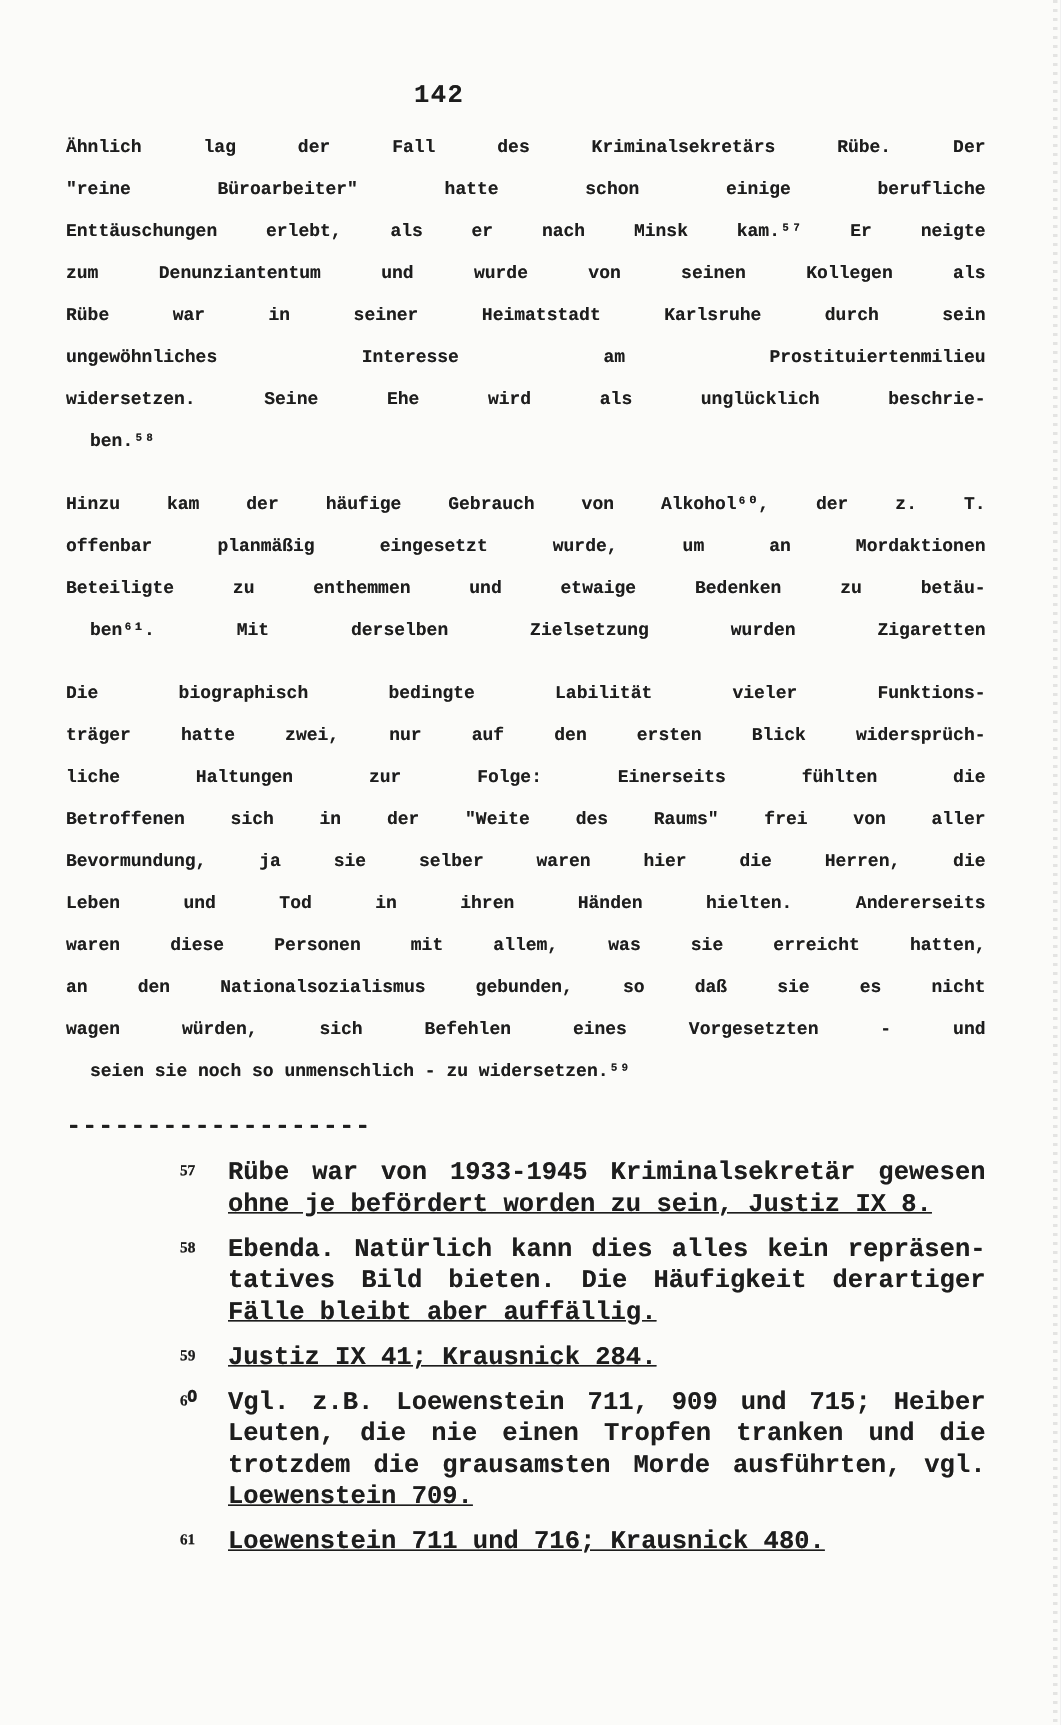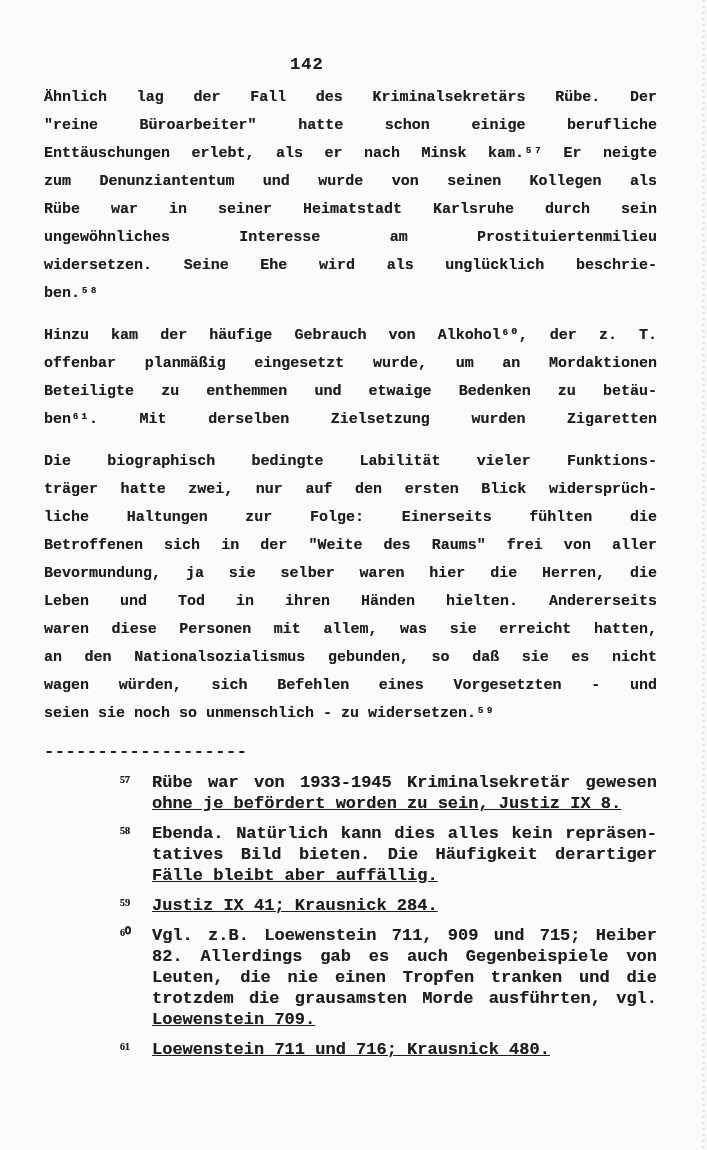--- a/index.html
+++ b/index.html
@@ -14,41 +14,42 @@
     background: #fbfbf9;
     overflow: hidden;
     font-family: "Liberation Mono", "DejaVu Sans Mono", monospace;
     font-weight: 700;
     color: #1d1d1d;
     text-shadow: 0 0 0.4px rgba(20,20,20,0.55);
   }
   .pagenum {
     position: absolute;
     top: 55px;
-    left: 290px;
+    left: 276px;
     font-size: 17px;
     letter-spacing: 1px;
   }
   .column {
     position: absolute;
     left: 44px;
     top: 84px;
     width: 613px;
   }
   .para {
-    font-size: 15px;
+    font-size: 12px;
     line-height: 28px;
     margin: 0 0 14px 0;
   }
   .para .line {
     text-align: justify;
     text-align-last: justify;
   }
   .para .line:last-child {
     text-align-last: left;
+    margin-left: 16px;
   }
   .para.jlast .line:last-child {
     text-align-last: justify;
   }
   .sep {
     font-size: 17px;
     line-height: 20px;
     margin: 2px 0 10px 0;
     letter-spacing: 0.5px;
   }
@@ -148,21 +149,20 @@
         <div class="footnote">
           <span class="fnmark">⁵⁹</span>
           <div class="fntext">
             <div class="line">Justiz IX 41; Krausnick 284.</div>
           </div>
         </div>
         <div class="footnote">
           <span class="fnmark">⁶⁰</span>
           <div class="fntext">
             <div class="line">Vgl. z.B. Loewenstein 711, 909 und 715; Heiber</div>
-            <div class="line">82. Allerdings gab es auch Gegenbeispiele von</div>
             <div class="line">Leuten, die nie einen Tropfen tranken und die</div>
             <div class="line">trotzdem die grausamsten Morde ausführten, vgl.</div>
             <div class="line">Loewenstein 709.</div>
           </div>
         </div>
         <div class="footnote">
           <span class="fnmark">⁶¹</span>
           <div class="fntext">
             <div class="line">Loewenstein 711 und 716; Krausnick 480.</div>
           </div>

